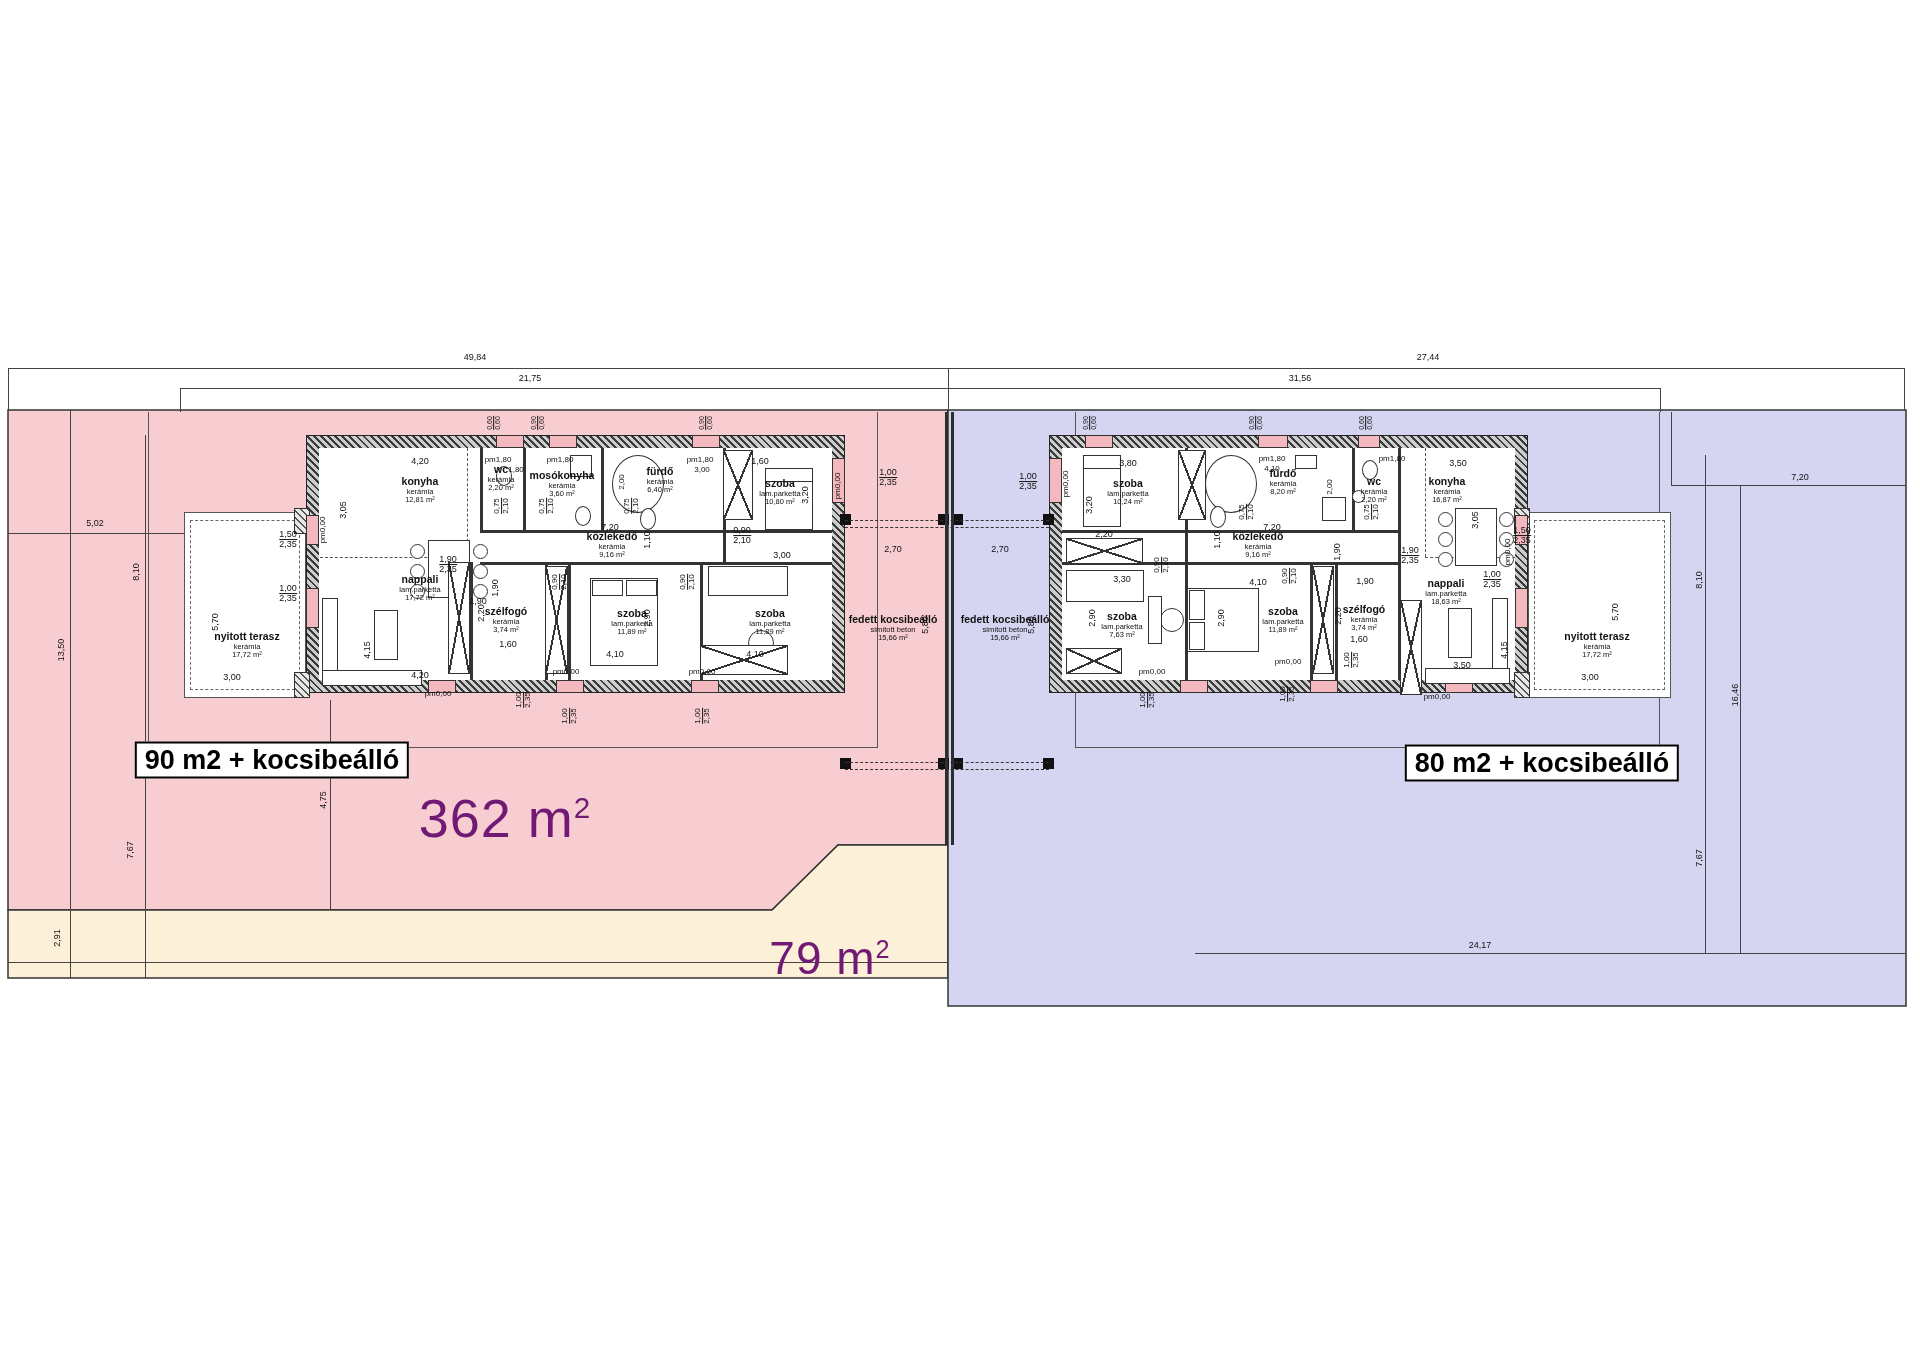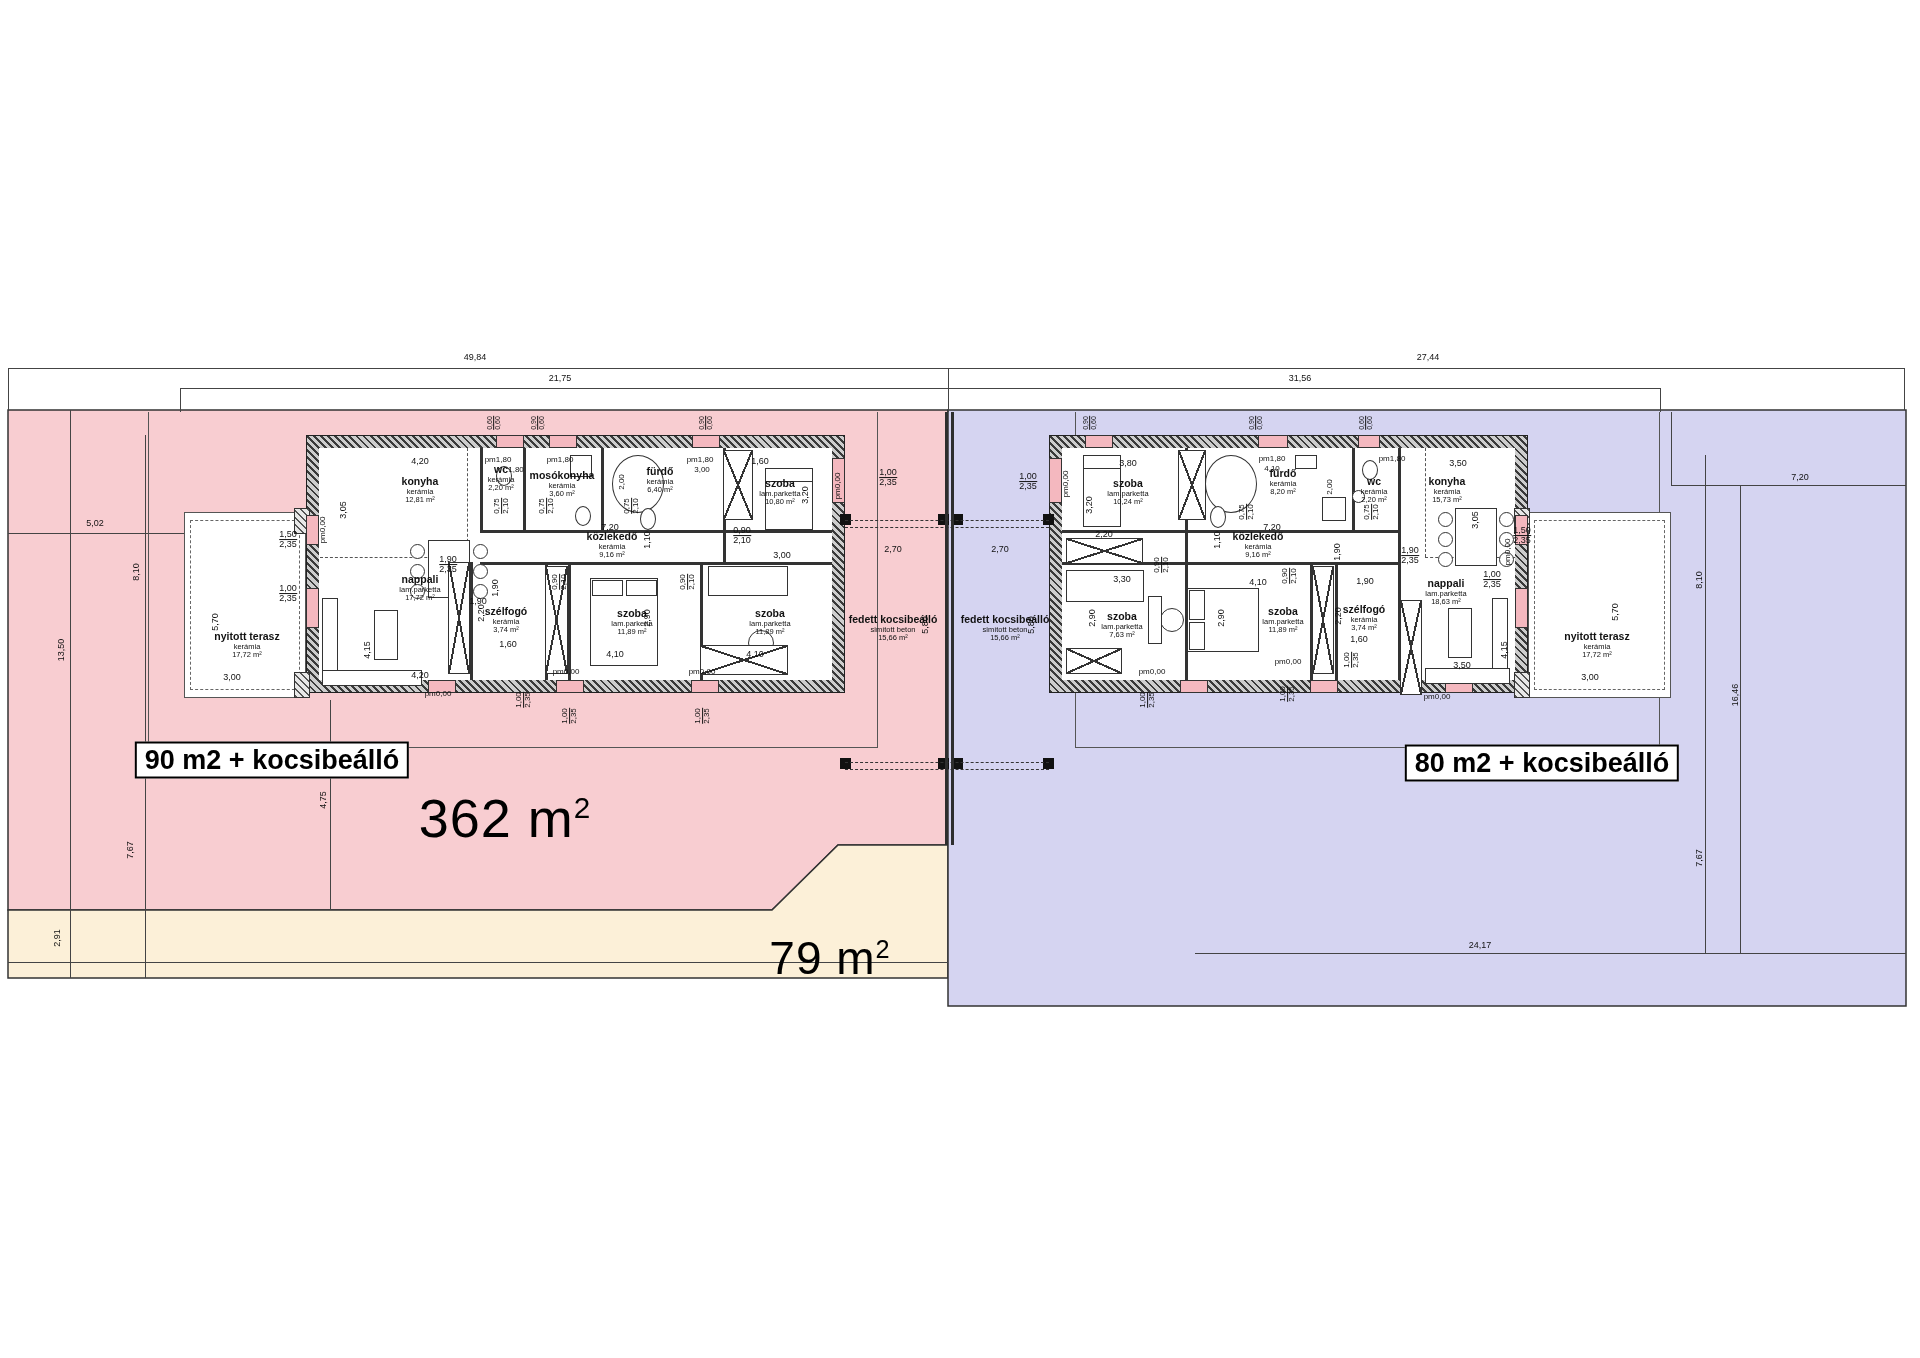--- a/index.html
+++ b/index.html
@@ -27,21 +27,21 @@
   .furn.xbox{background:
      linear-gradient(to top right,transparent calc(50% - 1px),#333 calc(50% - 1px) calc(50% + 1px),transparent calc(50% + 1px)),
      linear-gradient(to bottom right,transparent calc(50% - 1px),#333 calc(50% - 1px) calc(50% + 1px),transparent calc(50% + 1px)),#fff;}
   .furn.hatch{background:repeating-linear-gradient(45deg,#555 0 1.5px,#e8e8e8 1.5px 5px);}
   .terr{position:absolute;background:#fff;border:1px solid #555;box-sizing:border-box;}
   .terrdash{position:absolute;border:1px dashed #666;box-sizing:border-box;}
   .post{position:absolute;background:#111;}
   .cdash{position:absolute;border-top:1.6px dashed #333;}
   .bnd{position:absolute;background:#2e2e2e;}
   .outline{position:absolute;border:1px solid #555;border-top:none;box-sizing:border-box;background:none;}
-  .arealbl{position:absolute;transform:translate(-50%,-50%);color:#000000;font-weight:400;letter-spacing:1px;}
+  .arealbl{position:absolute;transform:translate(-50%,-50%);color:#701a75;font-weight:400;letter-spacing:1px;}
   .arealbl sup{font-size:55%;}
   .boxlbl{position:absolute;transform:translate(-50%,-50%);background:#fff;border:2px solid #000;
           color:#000;font-weight:bold;font-size:27px;padding:1px 8px;white-space:nowrap;}
   #watermark{position:absolute;transform:translate(-50%,-50%);font-size:36px;color:#c7c7c7;opacity:.8;
              letter-spacing:1px;white-space:nowrap;}
 </style>
 </head>
 <body>
 
 <div id="canvas">
@@ -268,21 +268,21 @@
         <div class="sub">8,20 m²</div>
       </div>
       <div class="room" style="left: 1374px; top: 490px;">
         <div class="nm">wc</div>
         <div class="sub">kerámia</div>
         <div class="sub">2,20 m²</div>
       </div>
       <div class="room" style="left: 1447px; top: 490px;">
         <div class="nm">konyha</div>
         <div class="sub">kerámia</div>
-        <div class="sub">15,73 m²</div>
+        <div class="sub">16,87 m²</div>
       </div>
       <div class="room" style="left: 1258px; top: 545px;">
         <div class="nm">közlekedő</div>
         <div class="sub">kerámia</div>
         <div class="sub">9,16 m²</div>
       </div>
       <div class="room" style="left: 1122px; top: 625px;">
         <div class="nm">szoba</div>
         <div class="sub">lam.parketta</div>
         <div class="sub">7,63 m²</div>
@@ -302,21 +302,21 @@
         <div class="sub">lam.parketta</div>
         <div class="sub">18,63 m²</div>
       </div>
       <div class="room" style="left: 1597px; top: 645px;">
         <div class="nm">nyitott terasz</div>
         <div class="sub">kerámia</div>
         <div class="sub">17,72 m²</div>
       </div>
       <div class="dim" style="left: 475px; top: 358px;">49,84</div>
       <div class="dim" style="left: 1428px; top: 358px;">27,44</div>
-      <div class="dim" style="left: 560px; top: 379px;">21,75</div>
+      <div class="dim" style="left: 530px; top: 379px;">21,75</div>
       <div class="dim" style="left: 1300px; top: 379px;">31,56</div>
       <div class="dim" style="left: 95px; top: 524px;">5,02</div>
       <div class="dim rot" style="left: 137px; top: 572px;">8,10</div>
       <div class="dim rot" style="left: 62px; top: 650px;">13,50</div>
       <div class="dim rot" style="left: 131px; top: 850px;">7,67</div>
       <div class="dim rot" style="left: 58px; top: 938px;">2,91</div>
       <div class="dim rot" style="left: 324px; top: 800px;">4,75</div>
       <div class="dim rot" style="left: 216px; top: 622px;">5,70</div>
       <div class="dim" style="left: 232px; top: 678px;">3,00</div>
       <div class="dim" style="left: 288px; top: 540px;"><span>1,50</span><span class="t2">2,35</span></div>

